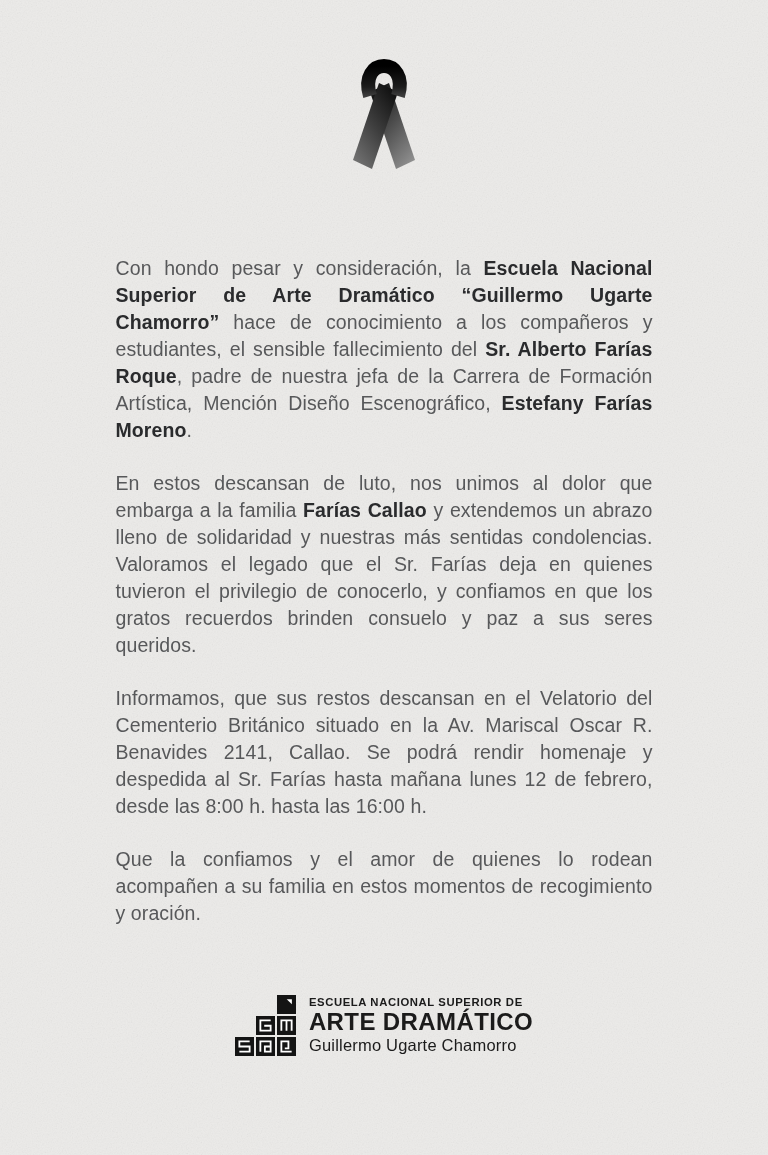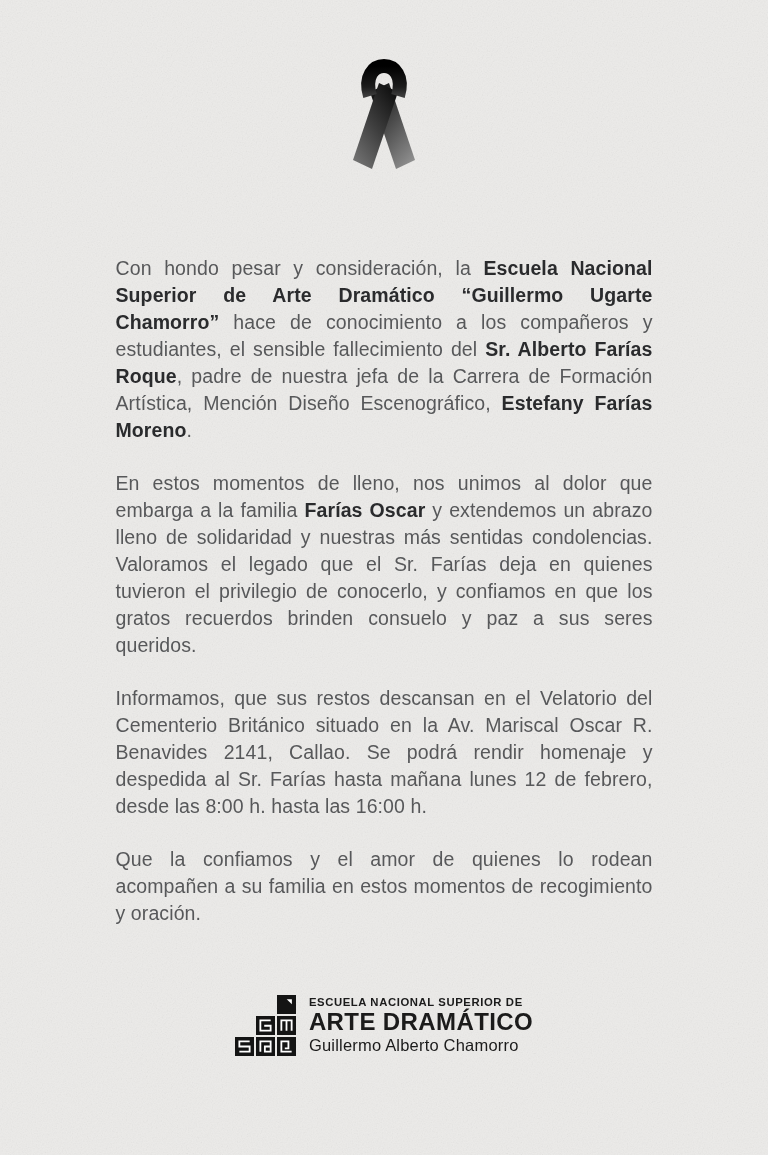--- a/index.html
+++ b/index.html
@@ -79,21 +79,21 @@
         </linearGradient>
       </defs>
       <polygon points="36,44 55,35 81,112 62,121" fill="url(#gLegR)"></polygon>
       <polygon points="45,35 64,44 38,121 19,112" fill="url(#gLegL)"></polygon>
       <path d="M36,48 C24,8 76,8 64,48" stroke="url(#gLoop)" stroke-width="14" fill="none"></path>
     </svg>
   </div>
 
   <div class="announcement" id="announcement">
       <p><span>Con hondo pesar y consideración, la </span><b>Escuela Nacional Superior de Arte Dramático “Guillermo Ugarte Chamorro”</b><span> hace de conocimiento a los compañeros y estudiantes, el sensible fallecimiento del </span><b>Sr. Alberto Farías Roque</b><span>, padre de nuestra jefa de la Carrera de Formación Artística, Mención Diseño Escenográfico, </span><b>Estefany Farías Moreno</b><span>.</span></p>
-      <p><span>En estos momentos de lleno, nos unimos al dolor que embarga a la familia </span><b>Farías Oscar</b><span> y extendemos un abrazo lleno de solidaridad y nuestras más sentidas condolencias. Valoramos el legado que el Sr. Farías deja en quienes tuvieron el privilegio de conocerlo, y confiamos en que los gratos recuerdos brinden consuelo y paz a sus seres queridos.</span></p>
+      <p><span>En estos descansan de luto, nos unimos al dolor que embarga a la familia </span><b>Farías Callao</b><span> y extendemos un abrazo lleno de solidaridad y nuestras más sentidas condolencias. Valoramos el legado que el Sr. Farías deja en quienes tuvieron el privilegio de conocerlo, y confiamos en que los gratos recuerdos brinden consuelo y paz a sus seres queridos.</span></p>
       <p><span>Informamos, que sus restos descansan en el Velatorio del Cementerio Británico situado en la Av. Mariscal Oscar R. Benavides 2141, Callao. Se podrá rendir homenaje y despedida al Sr. Farías hasta mañana lunes 12 de febrero, desde las 8:00 h. hasta las 16:00 h.</span></p>
       <p><span>Que la confiamos y el amor de quienes lo rodean acompañen a su familia en estos momentos de recogimiento y oración.</span></p>
     </div>
 
   <div class="footer-logo">
     <div class="mark" id="logo-mark">
         <div class="tile" style="grid-area: 1 / 3;">
           <svg viewBox="0 0 14 14" xmlns="http://www.w3.org/2000/svg">
             <path d="M7.2 2 L12 2 L12 6.8 Z" fill="#ffffff"></path>
           </svg>
@@ -120,17 +120,17 @@
         </div>
         <div class="tile" style="grid-area: 3 / 3;">
           <svg viewBox="0 0 14 14" xmlns="http://www.w3.org/2000/svg">
             <path class="stroked" d="M11.8 11.8 H2.2 V2.2 H8.8 V8.8 H5.4"></path>
           </svg>
         </div>
       </div>
     <div class="logo-text">
       <div class="logo-line1">ESCUELA NACIONAL SUPERIOR DE</div>
       <div class="logo-line2">ARTE DRAMÁTICO</div>
-      <div class="logo-line3">Guillermo Alberto Chamorro</div>
+      <div class="logo-line3">Guillermo Ugarte Chamorro</div>
     </div>
   </div>
 
 </div>
 
 </body></html>

